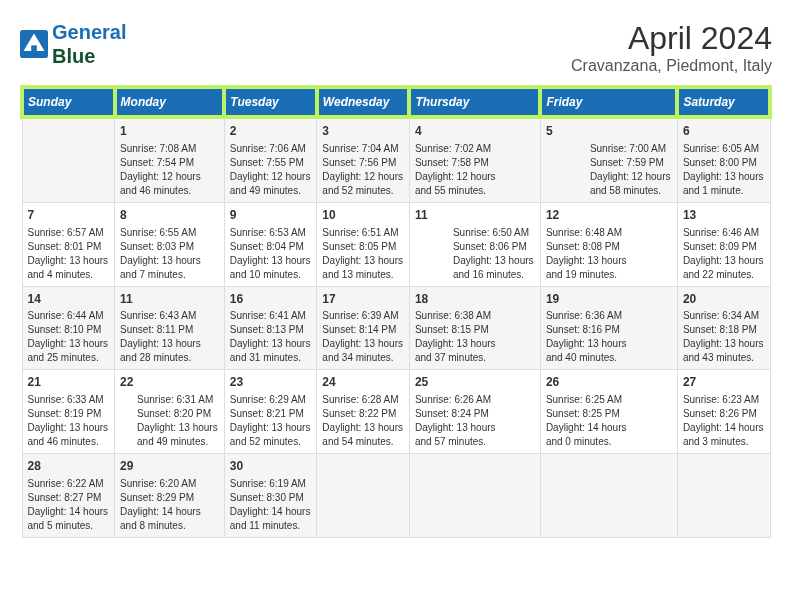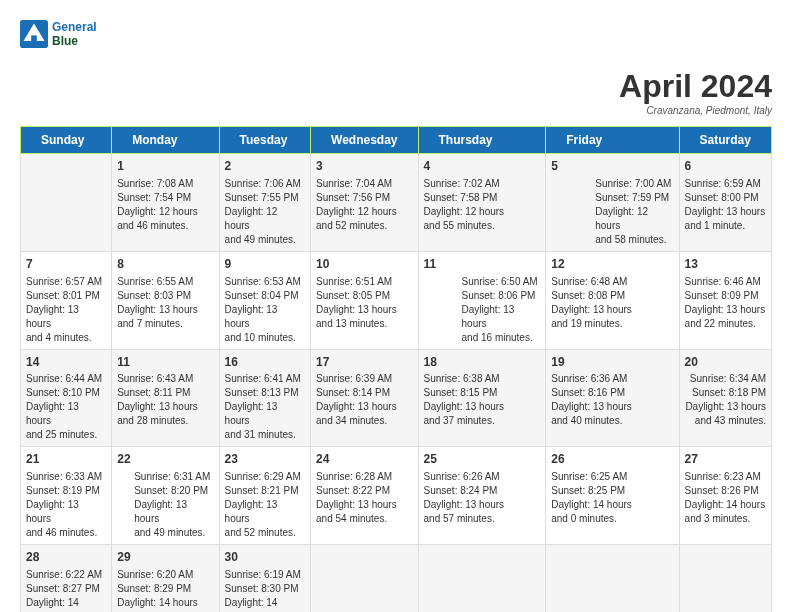--- a/index.html
+++ b/index.html
@@ -14,62 +14,61 @@
       display: flex;
       justify-content: space-between;
       align-items: flex-start;
       margin-bottom: 10px;
     }
     .logo {
       display: flex;
       align-items: center;
     }
     .logo-text {
-      font-size: 12px;
+      font-size: 20px;
       font-weight: bold;
       color: #333;
       line-height: 1.2;
     }
     .logo-text span {
       color: #1a6eb5;
     }
     .logo-icon {
       width: 28px;
       height: 28px;
       margin-right: 4px;
     }
     .title-block {
       text-align: right;
     }
     .month-title {
       font-size: 32px;
-      font-weight: bold;
+      font-weight: normal;
       color: #333;
-      margin-top: 48px;
     }
     .location {
-      font-size: 10px;
+      font-size: 16px;
       color: #555;
-      font-style: italic;
     }
     table {
       width: 100%;
       border-collapse: collapse;
       font-size: 11px;
     }
     thead tr {
       background-color: #1a6eb5;
       color: white;
     }
     thead th {
-      padding: 6px 20px;
+      padding: 6px 4px;
       text-align: left;
       font-size: 12px;
       font-weight: bold;
-      border: 1px solid #bef264;
+      border: 4px solid #bef264;
+      font-style: italic;
     }
     tbody tr {
       vertical-align: top;
     }
     tbody tr:nth-child(odd) {
       background-color: #f5f5f5;
     }
     tbody tr:nth-child(even) {
       background-color: #ffffff;
     }
@@ -158,21 +157,21 @@
         </td>
         <td>
           <div class="day-number">5</div>
           <div class="day-info" style="white-space: pre-line; margin-left: 44px;">Sunrise: 7:00 AM
 Sunset: 7:59 PM
 Daylight: 12 hours
 and 58 minutes.</div>
         </td>
         <td>
           <div class="day-number">6</div>
-          <div class="day-info" style="white-space: pre-line;">Sunrise: 6:59 AM
+          <div class="day-info" style="white-space: pre-line;">Sunrise: 6:05 AM
 Sunset: 8:00 PM
 Daylight: 13 hours
 and 1 minute.</div>
         </td>
       </tr>
       <tr>
         <td>
           <div class="day-number">7</div>
           <div class="day-info" style="white-space: pre-line;">Sunrise: 6:57 AM
 Sunset: 8:01 PM
@@ -260,21 +259,21 @@
         </td>
         <td>
           <div class="day-number">19</div>
           <div class="day-info" style="white-space: pre-line;">Sunrise: 6:36 AM
 Sunset: 8:16 PM
 Daylight: 13 hours
 and 40 minutes.</div>
         </td>
         <td>
           <div class="day-number">20</div>
-          <div class="day-info" style="white-space: pre-line; text-align: right;">Sunrise: 6:34 AM
+          <div class="day-info" style="white-space: pre-line;">Sunrise: 6:34 AM
 Sunset: 8:18 PM
 Daylight: 13 hours
 and 43 minutes.</div>
         </td>
       </tr>
       <tr>
         <td>
           <div class="day-number">21</div>
           <div class="day-info" style="white-space: pre-line;">Sunrise: 6:33 AM
 Sunset: 8:19 PM

